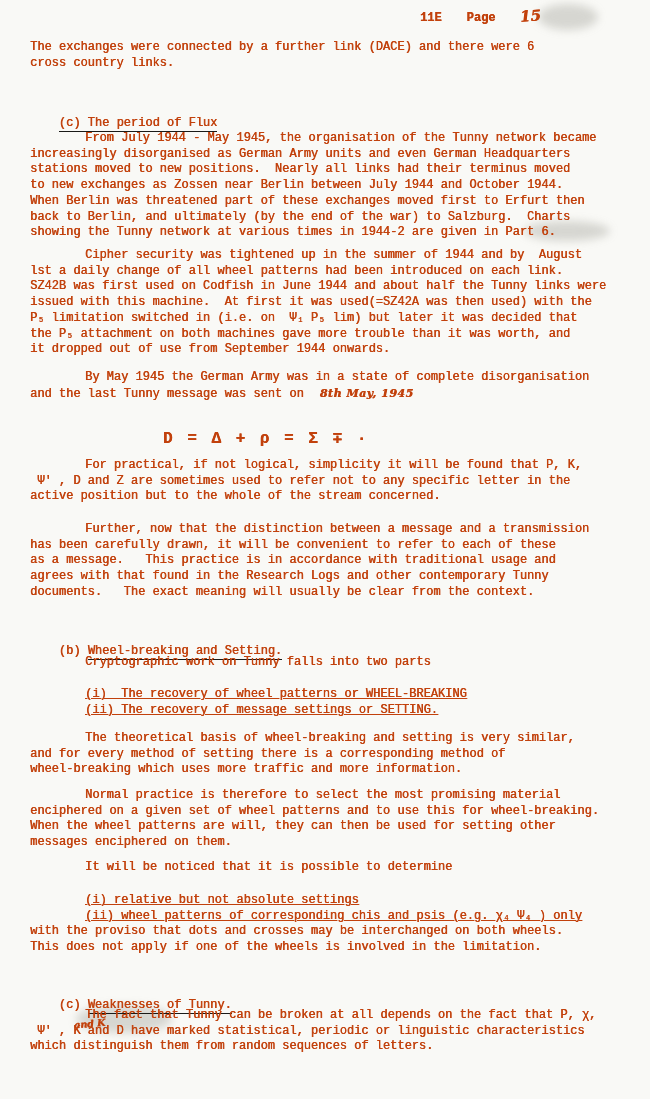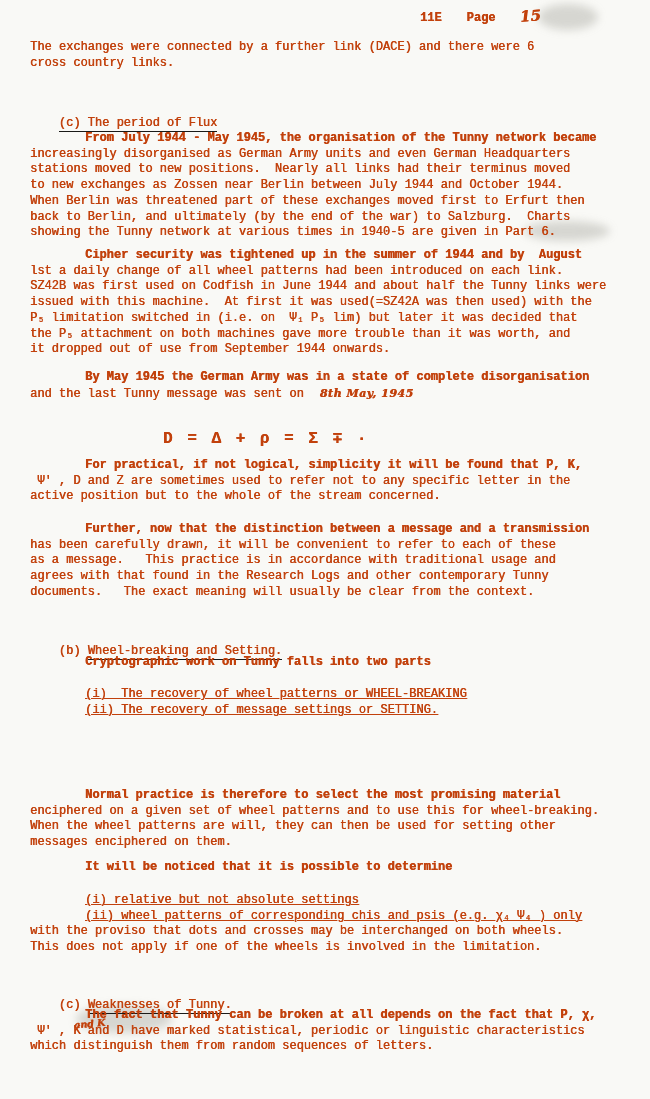--- a/index.html
+++ b/index.html
@@ -7,21 +7,21 @@
     position:relative;
     width:650px; height:1099px;
     background:#f9f9f6;
     font-family:"Liberation Mono","DejaVu Sans Mono",monospace;
     font-size:12px; line-height:15.7px;
     color:#c2410c;
     overflow:hidden;
   }
   .block { position:absolute; left:30px; right:24px; }
   .line { white-space:pre-wrap; text-shadow:0.45px 0 0 currentColor; }
-  .ind { padding-left:55px;font-weight:bold; }
+  .ind { padding-left:55px; }
   .heading { position:absolute; left:30px; white-space:pre-wrap; text-shadow:0.5px 0 0 currentColor; }
   .ul { border-bottom:1.6px solid #1a1a18; padding-bottom:1px;text-align:right; }
   .list { position:absolute; left:85px; right:24px;text-decoration:underline; }
   .header {
     position:absolute; top:9px; left:420px;
     display:flex; gap:25px; align-items:baseline;
     font-weight:bold; text-shadow:0.4px 0 0 currentColor;
   }
   .hw-pagenum {
     font-family:"DejaVu Serif",serif; font-style:italic; font-weight:bold;
@@ -74,21 +74,21 @@
     <span class="ul">(c) The period of Flux</span>
   </div>
 
   <div class="block" style="top:131px">
     <div class="line ind">From July 1944 - May 1945, the organisation of the Tunny network became</div>
     <div class="line">increasingly disorganised as German Army units and even German Headquarters</div>
     <div class="line">stations moved to new positions.  Nearly all links had their terminus moved</div>
     <div class="line">to new exchanges as Zossen near Berlin between July 1944 and October 1944.</div>
     <div class="line">When Berlin was threatened part of these exchanges moved first to Erfurt then</div>
     <div class="line">back to Berlin, and ultimately (by the end of the war) to Salzburg.  Charts</div>
-    <div class="line">showing the Tunny network at various times in 1940-5 are given in Part 6.</div>
+    <div class="line">showing the Tunny network at various times in 1944-2 are given in Part 6.</div>
   </div>
 
   <div class="block" style="top:248px">
     <div class="line ind">Cipher security was tightened up in the summer of 1944 and by  August</div>
     <div class="line">lst a daily change of all wheel patterns had been introduced on each link.</div>
     <div class="line">SZ42B was first used on Codfish in June 1944 and about half the Tunny links were</div>
     <div class="line">issued with this machine.  At first it was used(=SZ42A was then used) with the</div>
     <div class="line">P₅ limitation switched in (i.e. on  Ψ₁ P₅ lim) but later it was decided that</div>
     <div class="line">the P₅ attachment on both machines gave more trouble than it was worth, and</div>
     <div class="line">it dropped out of use from September 1944 onwards.</div>
@@ -121,20 +121,25 @@
 
   <div class="block" style="top:655px">
     <div class="line ind">Cryptographic work on Tunny falls into two parts</div>
   </div>
 
   <div class="list" style="top:687px">
     <div class="line">(i)  The recovery of wheel patterns or WHEEL-BREAKING</div>
     <div class="line">(ii) The recovery of message settings or SETTING.</div>
   </div>
 
+  <div class="block" style="top:731px">
+    <div class="line ind">The theoretical basis of wheel-breaking and setting is very similar,</div>
+    <div class="line">and for every method of setting there is a corresponding method of</div>
+    <div class="line">wheel-breaking which uses more traffic and more information.</div>
+  </div>
 
   <div class="block" style="top:788px">
     <div class="line ind">Normal practice is therefore to select the most promising material</div>
     <div class="line">enciphered on a given set of wheel patterns and to use this for wheel-breaking.</div>
     <div class="line">When the wheel patterns are will, they can then be used for setting other</div>
     <div class="line">messages enciphered on them.</div>
   </div>
 
   <div class="block" style="top:860px">
     <div class="line ind">It will be noticed that it is possible to determine</div>

